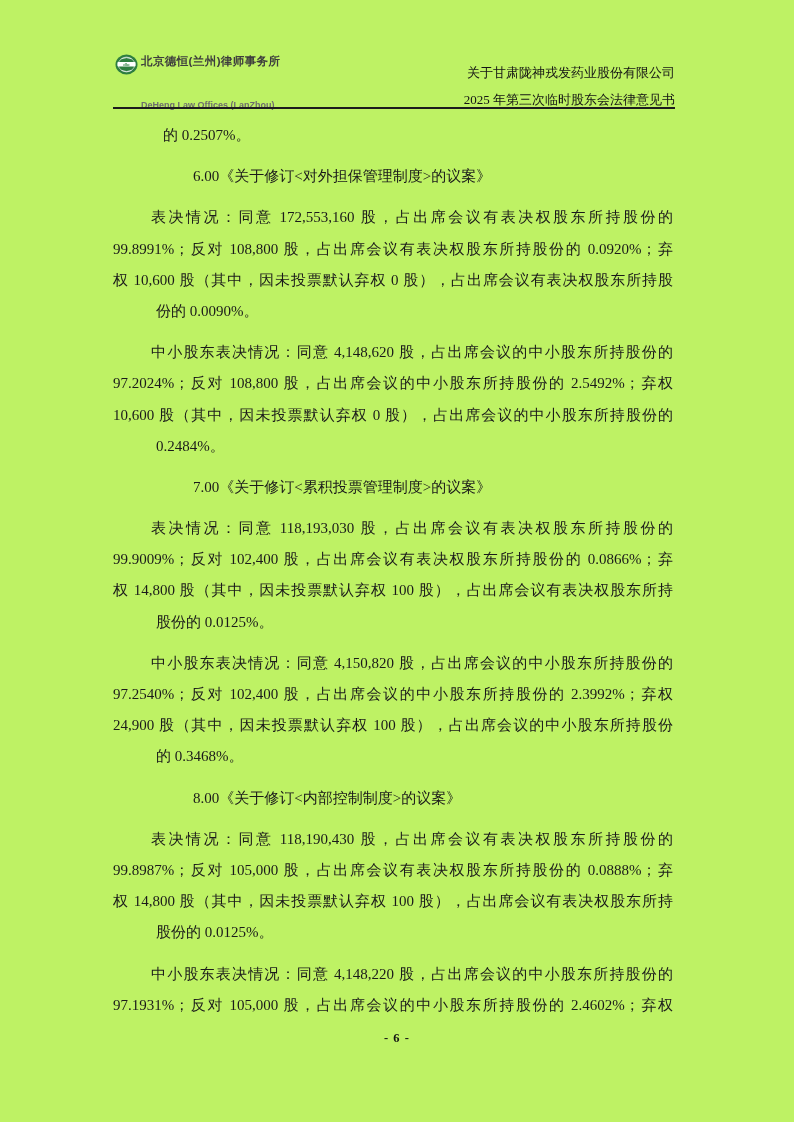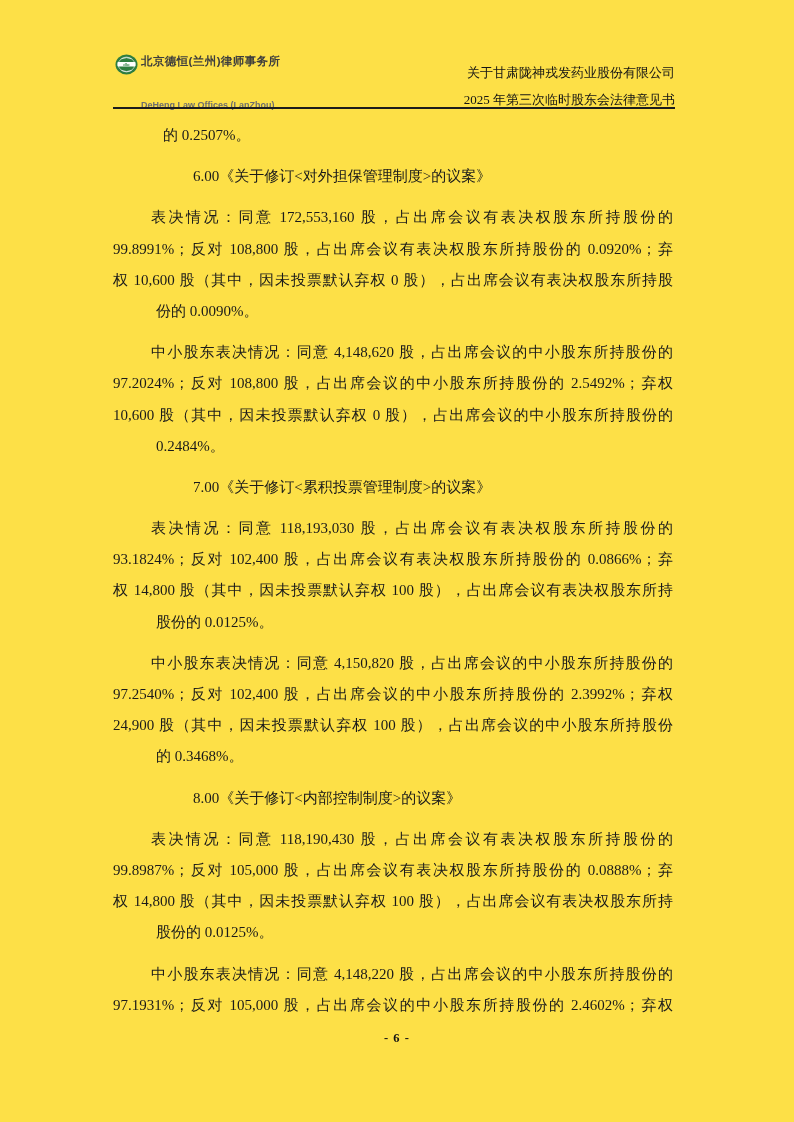--- a/index.html
+++ b/index.html
@@ -1,20 +1,20 @@
 <!DOCTYPE html>
 <html><head>
 <meta charset="utf-8">
 <style>
   html, body { margin: 0; padding: 0; background: #ffffff; }
   .page {
     position: relative;
     width: 794px;
     height: 1122px;
-    background: #fde047;
+    background: #bef264;
     overflow: hidden;
     font-family: "Liberation Serif", "DejaVu Serif", serif;
     color: #1a1a1a;
   }
 
   
   .logo {
     position: absolute;
     left: 115px;
     top: 54px;
@@ -141,21 +141,21 @@
         <div class="line">中小股东表决情况：同意 4,148,620 股，占出席会议的中小股东所持股份的</div>
         <div class="line">97.2024%；反对 108,800 股，占出席会议的中小股东所持股份的 2.5492%；弃权</div>
         <div class="line">10,600 股（其中，因未投票默认弃权 0 股），占出席会议的中小股东所持股份的</div>
         <div class="line last">0.2484%。</div>
       </div>
       <div class="para heading">
         <div class="line last">7.00《关于修订&lt;累积投票管理制度&gt;的议案》</div>
       </div>
       <div class="para body">
         <div class="line">表决情况：同意 118,193,030 股，占出席会议有表决权股东所持股份的</div>
-        <div class="line">93.1824%；反对 102,400 股，占出席会议有表决权股东所持股份的 0.0866%；弃</div>
+        <div class="line">99.9009%；反对 102,400 股，占出席会议有表决权股东所持股份的 0.0866%；弃</div>
         <div class="line">权 14,800 股（其中，因未投票默认弃权 100 股），占出席会议有表决权股东所持</div>
         <div class="line last">股份的 0.0125%。</div>
       </div>
       <div class="para body">
         <div class="line">中小股东表决情况：同意 4,150,820 股，占出席会议的中小股东所持股份的</div>
         <div class="line">97.2540%；反对 102,400 股，占出席会议的中小股东所持股份的 2.3992%；弃权</div>
         <div class="line">24,900 股（其中，因未投票默认弃权 100 股），占出席会议的中小股东所持股份</div>
         <div class="line last">的 0.3468%。</div>
       </div>
       <div class="para heading">

